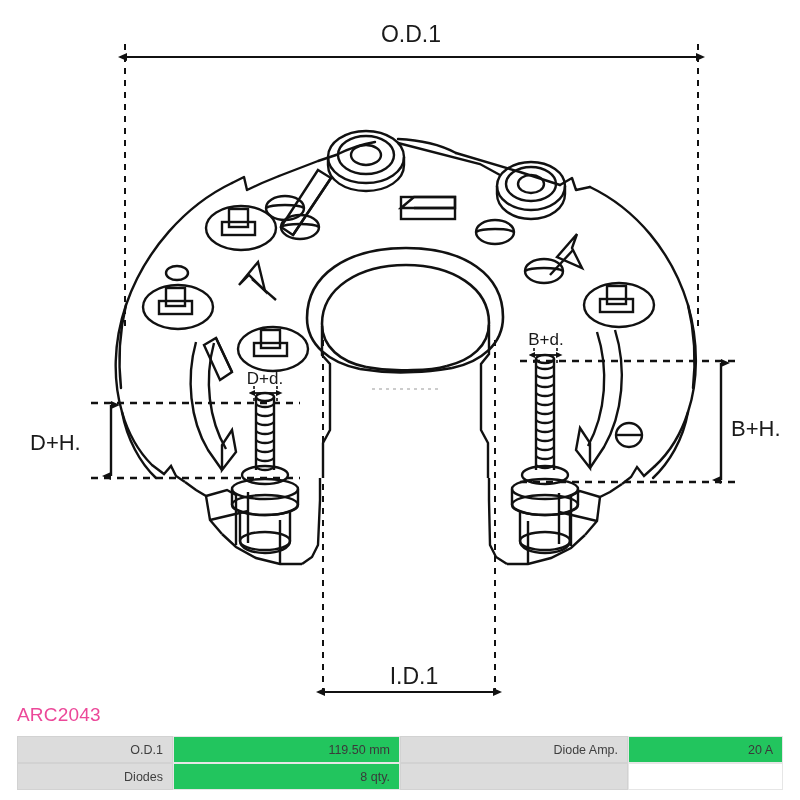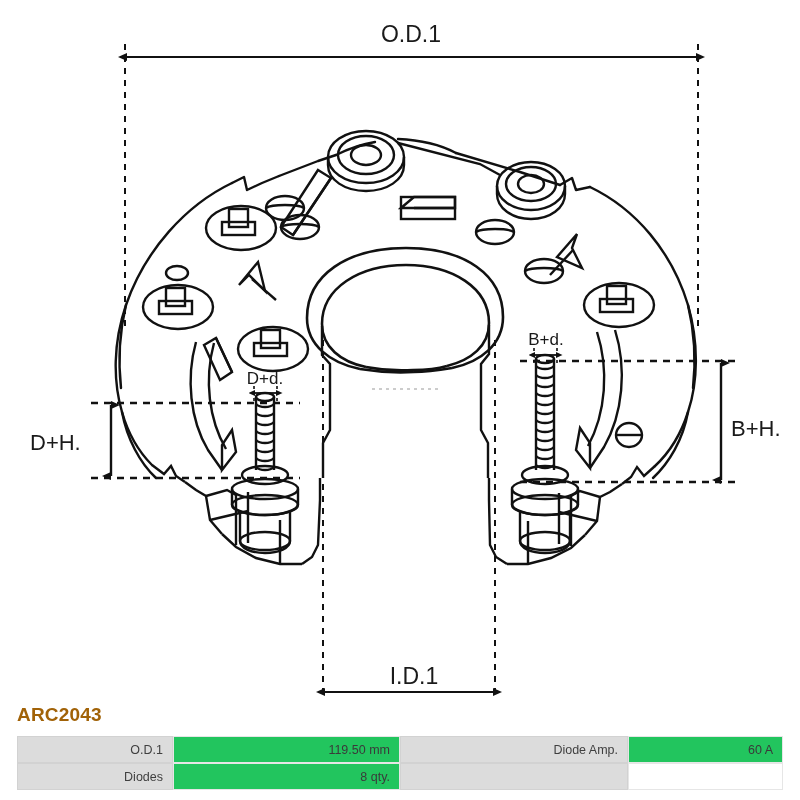--- a/index.html
+++ b/index.html
@@ -24,23 +24,23 @@
     width: 800px;
     height: 700px;
   }
   #drawing-svg { display: block; }
 
   #part-number {
     position: absolute;
     left: 17px;
     top: 703px;
     font-size: 19px;
-    font-weight: bold;
+    font-weight: normal;
     letter-spacing: 0.2px;
-    color: #a16207;
+    color: #ec4899;
     line-height: 24px;
   }
 
   #spec-table {
     position: absolute;
     left: 17px;
     top: 736px;
     width: 766px;
     border-collapse: separate;
     border-spacing: 0;
@@ -374,21 +374,21 @@
       <col class="col-l1">
         <col class="col-v1">
         <col class="col-l2">
         <col class="col-v2">
     </colgroup>
     <tbody>
       <tr>
         <td class="lbl">O.D.1</td>
         <td class="val">119.50 mm</td>
         <td class="lbl">Diode Amp.</td>
-        <td class="val">60 A</td>
+        <td class="val">20 A</td>
       </tr>
       <tr>
         <td class="lbl">Diodes</td>
         <td class="val">8 qty.</td>
         <td class="empty"></td>
         <td class="empty-white"></td>
       </tr>
     </tbody>
   </table>
 

